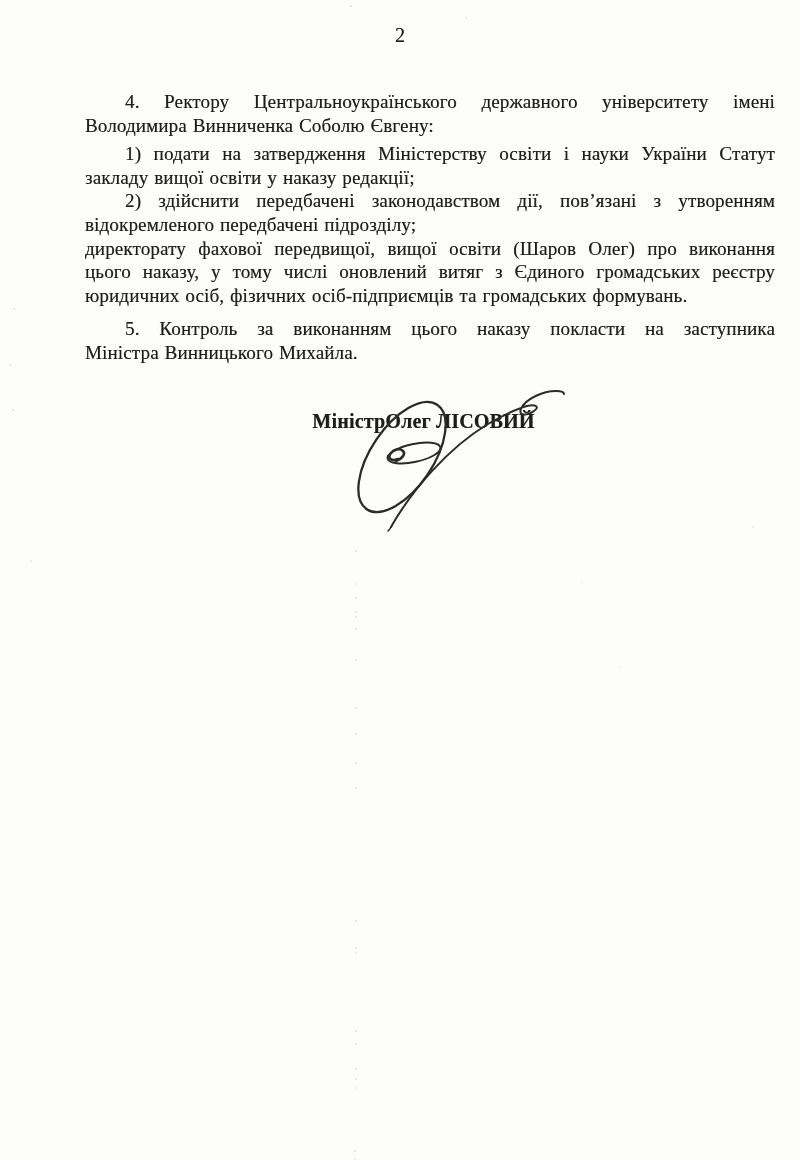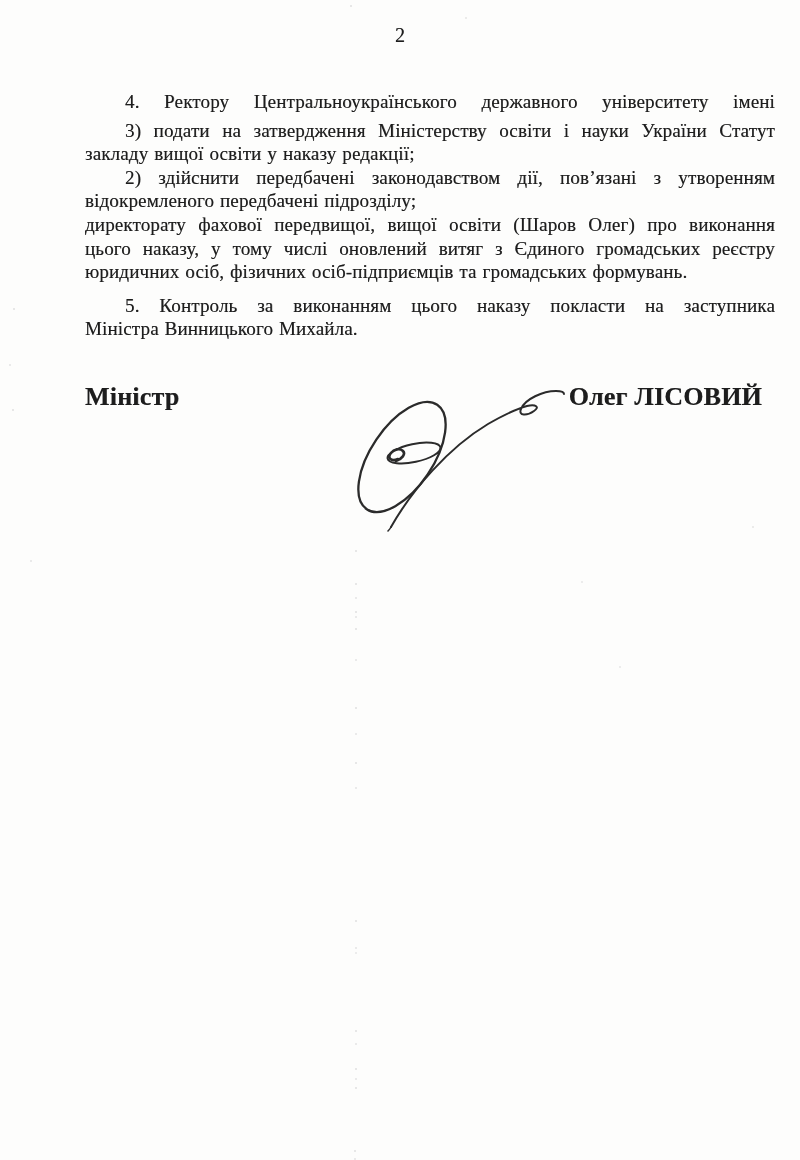--- a/index.html
+++ b/index.html
@@ -38,24 +38,24 @@
   .line {
     text-align: justify;
     text-align-last: justify;
     white-space: normal;
   }
   .line.first { padding-left: 40px; }
   .line.last { text-align-last: left; }
   .sig-row {
     margin: 44px 38px 0 85px;
     display: flex;
-    justify-content: space-between;
+    justify-content: center;
     align-items: baseline;
     font-weight: bold;
-    font-size: 26px;
+    font-size: 20px;
     line-height: 24px;
     letter-spacing: 0.2px;
     text-shadow: 0.35px 0.35px 0.4px rgba(25,25,25,0.55);
   }
   .sig-svg {
     position: absolute;
     left: 338px;
     top: 386px;
     width: 240px;
     height: 155px;
@@ -98,24 +98,25 @@
 <body>
 
 <div class="page">
 
   <div class="page-number">2</div>
 
   <div class="body">
 
     <div class="para">
       <div class="line first">4. Ректору Центральноукраїнського державного університету імені</div>
+      <div class="line last">Володимира Винниченка Соболю Євгену:</div>
     </div>
 
     <div class="para gap-sm">
-      <div class="line first">3) подати на затвердження Міністерству освіти і науки України Статут</div>
+      <div class="line first">1) подати на затвердження Міністерству освіти і науки України Статут</div>
       <div class="line last">закладу вищої освіти у наказу редакції;</div>
     </div>
 
     <div class="para">
       <div class="line first">2) здійснити передбачені законодавством дії, пов’язані з утворенням</div>
       <div class="line last">відокремленого передбачені підрозділу;</div>
     </div>
 
     <div class="para">
       <div class="line">директорату фахової передвищої, вищої освіти (Шаров Олег) про виконання</div>

